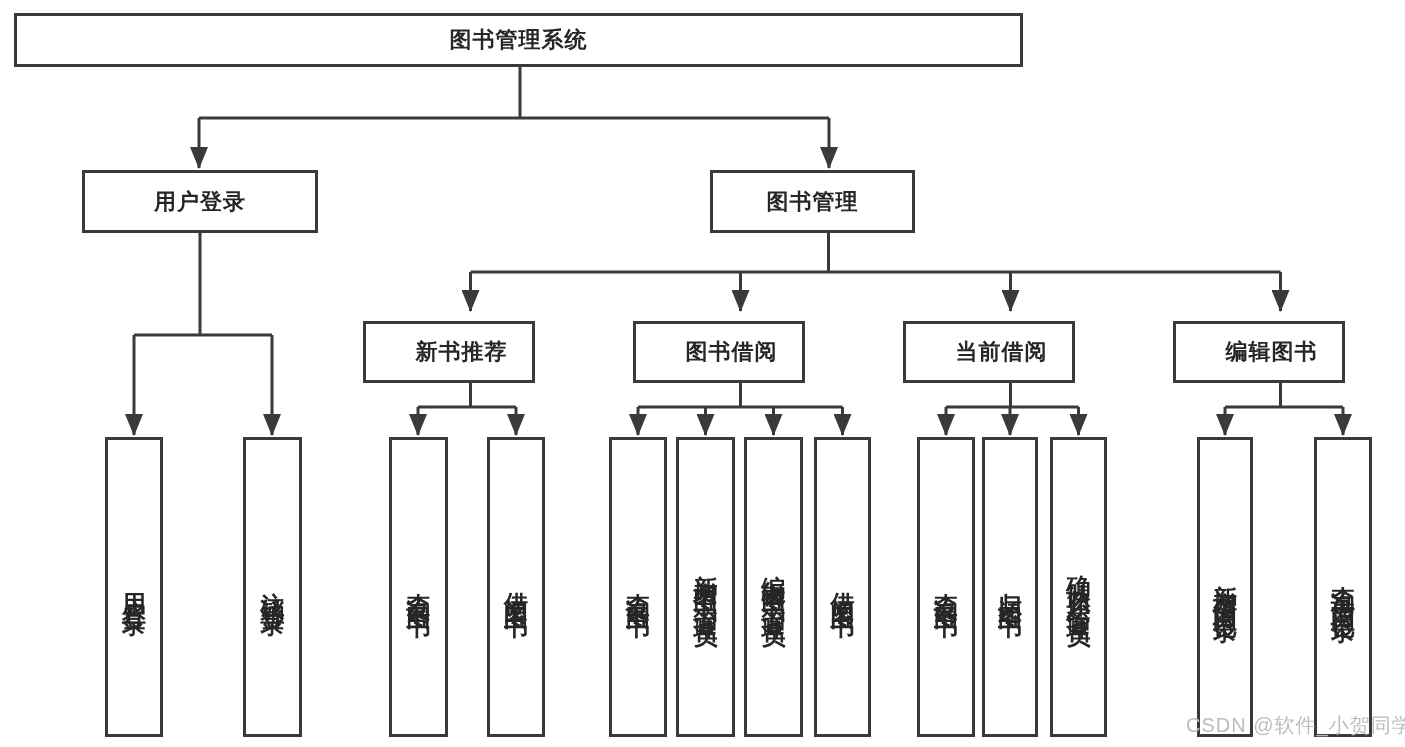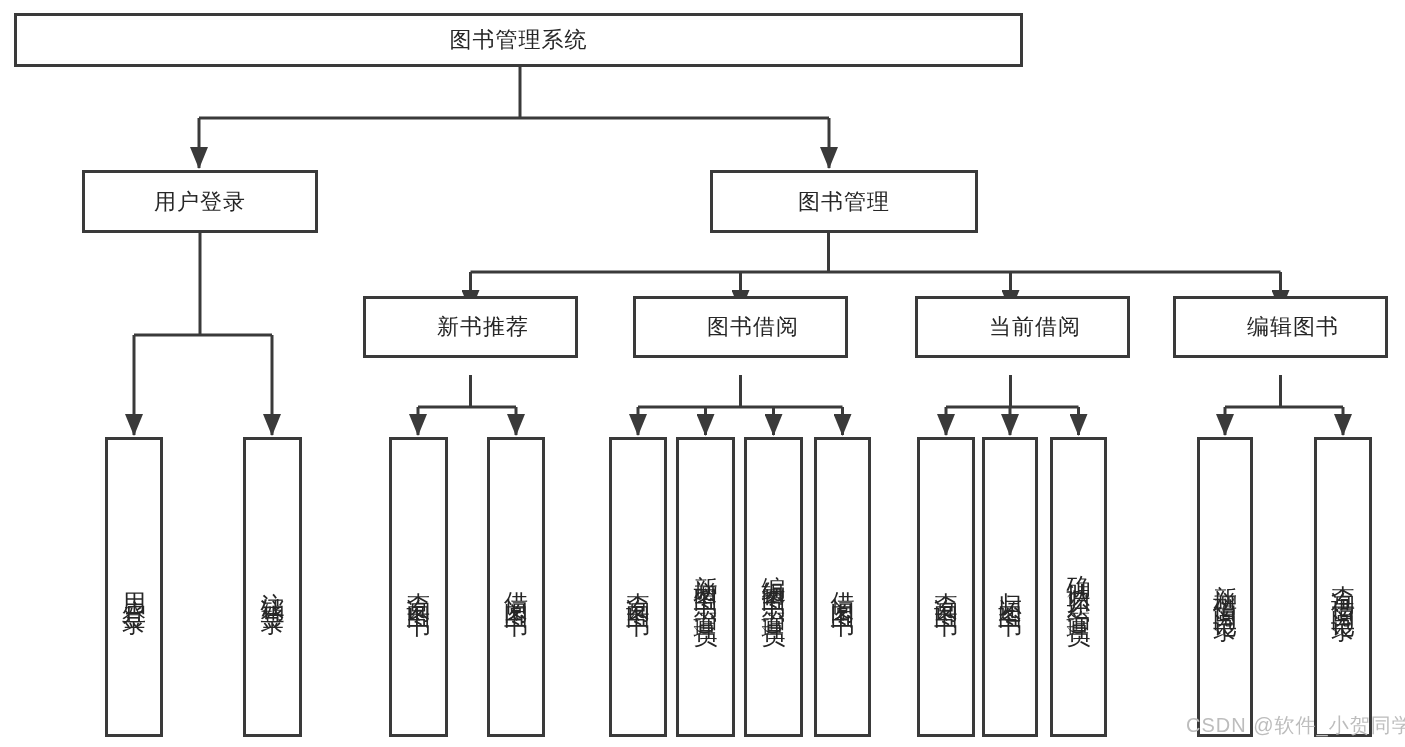--- a/index.html
+++ b/index.html
@@ -22,33 +22,34 @@
   }
   .box {
     position: absolute;
     box-sizing: border-box;
     border: 3px solid #3a3a3a;
     background: #ffffff;
     display: flex;
     align-items: center;
     justify-content: center;
     color: #262626;
+    font-weight: bold;
   }
   .hbox {
     font-size: 22px;
     letter-spacing: 1px;
     white-space: nowrap;
   }
   .root  { left: 14px;  top: 13px;  width: 1009px; height: 54px; }
   .l2a   { left: 82px;  top: 170px; width: 236px;  height: 63px; }
-  .l2b   { left: 710px; top: 170px; width: 268px;  height: 63px; }
-  .l3    { top: 296px; height: 62px; width: 215px; padding-left: 25px; }
+  .l2b   { left: 710px; top: 170px; width: 205px;  height: 63px; }
+  .l3    { top: 321px; height: 62px; width: 172px; padding-left: 25px; }
   .l3a   { left: 363px; }
   .l3b   { left: 633px; justify-content: center; }
-  .l3c   { left: 903px; margin-left: 12px; }
+  .l3c   { left: 903px; }
   .l3d   { left: 1173px; }
   .leaf {
     top: 437px;
     height: 300px;
     writing-mode: vertical-rl;
     text-orientation: mixed;
     font-size: 24px;
     letter-spacing: 7px;
     line-height: 1;
     color: #262626;

